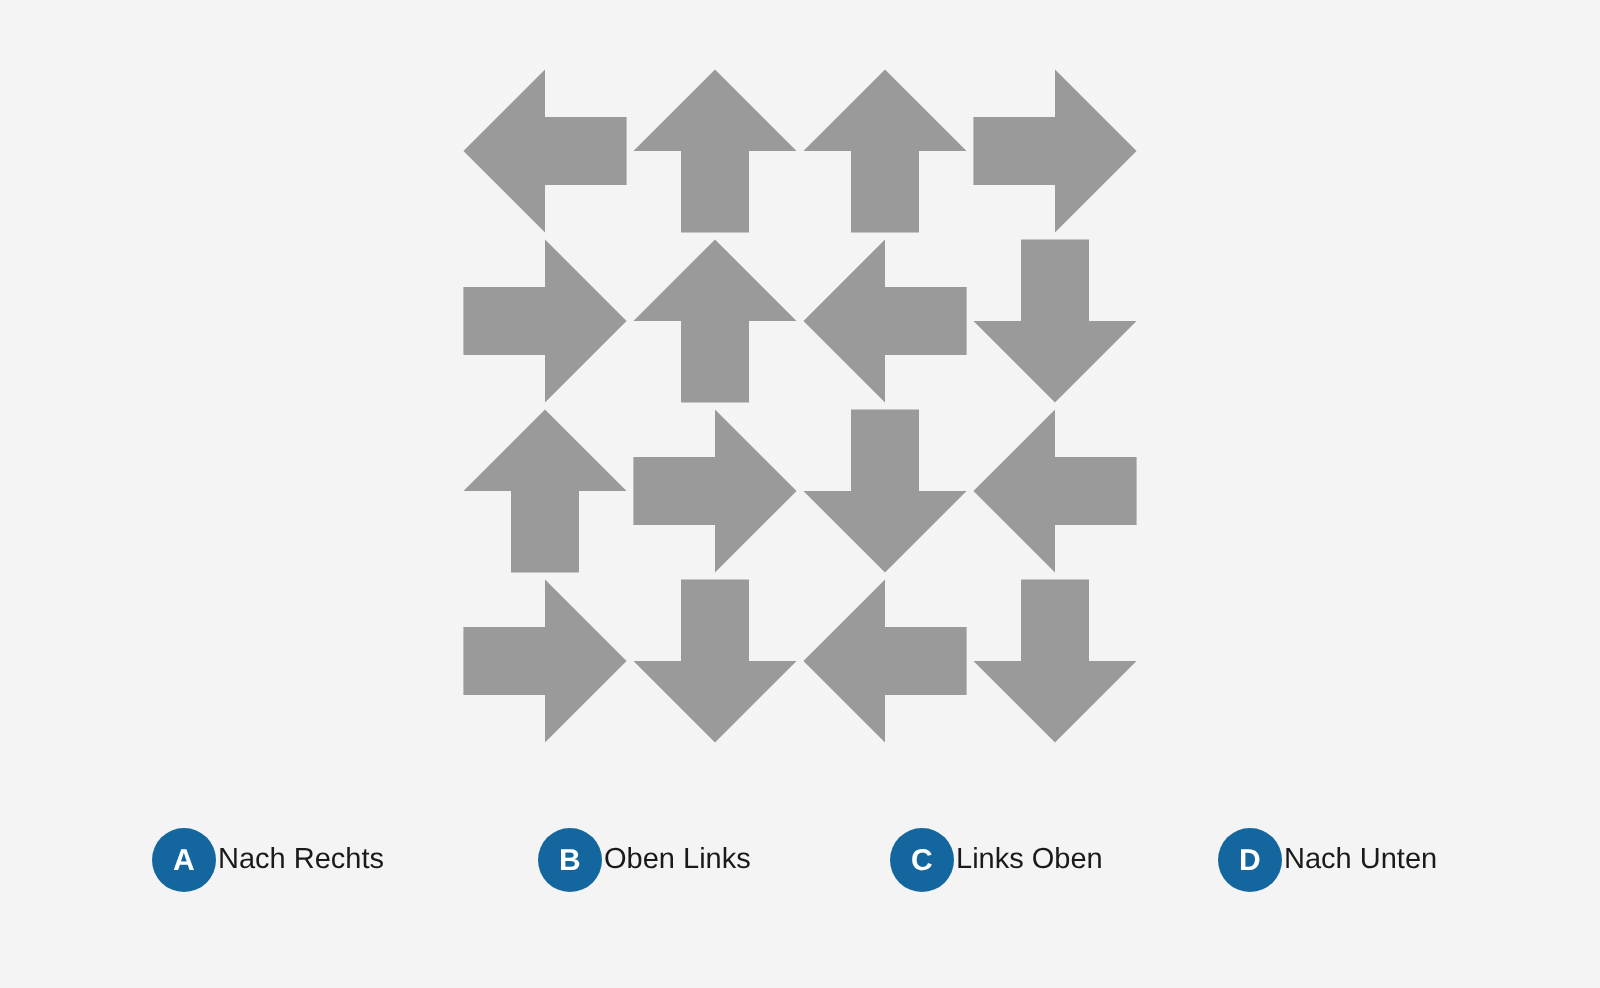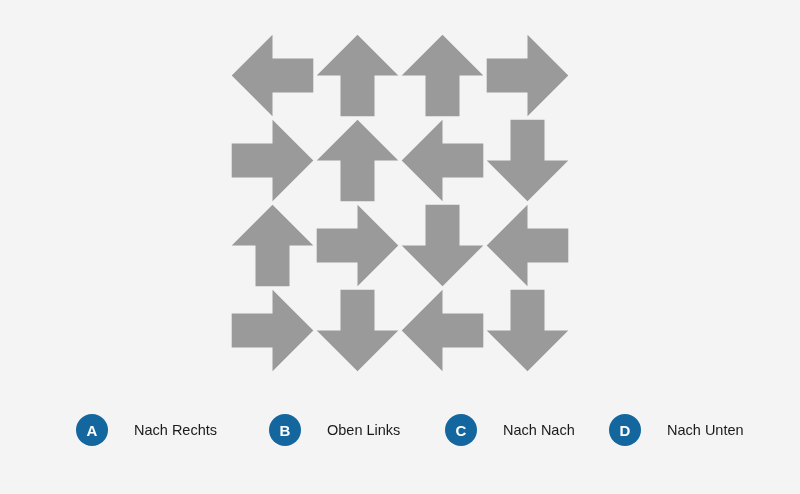--- a/index.html
+++ b/index.html
@@ -69,21 +69,21 @@
     color: #ffffff;
     font-size: 15px;
     font-weight: bold;
     display: flex;
     align-items: center;
     justify-content: center;
     flex: 0 0 auto;
     letter-spacing: 0.2px;
   }
   .legend-label {
-    margin-left: 26px;
+    margin-left: 1px;
     font-size: 14.5px;
     color: #1a1a1a;
     white-space: nowrap;
   }
   #legend-item-a { left: 76px; }
   #legend-item-b { left: 269px; }
   #legend-item-c { left: 445px; }
   #legend-item-d { left: 609px; }
 </style>
 </head>
@@ -178,21 +178,21 @@
     <div class="legend-item" id="legend-item-a">
       <div class="legend-badge">A</div>
       <div class="legend-label">Nach Rechts</div>
     </div>
     <div class="legend-item" id="legend-item-b">
       <div class="legend-badge">B</div>
       <div class="legend-label">Oben Links</div>
     </div>
     <div class="legend-item" id="legend-item-c">
       <div class="legend-badge">C</div>
-      <div class="legend-label">Nach Nach</div>
+      <div class="legend-label">Links Oben</div>
     </div>
     <div class="legend-item" id="legend-item-d">
       <div class="legend-badge">D</div>
       <div class="legend-label">Nach Unten</div>
     </div>
   </div>
 
 </div>
 
 </body></html>

